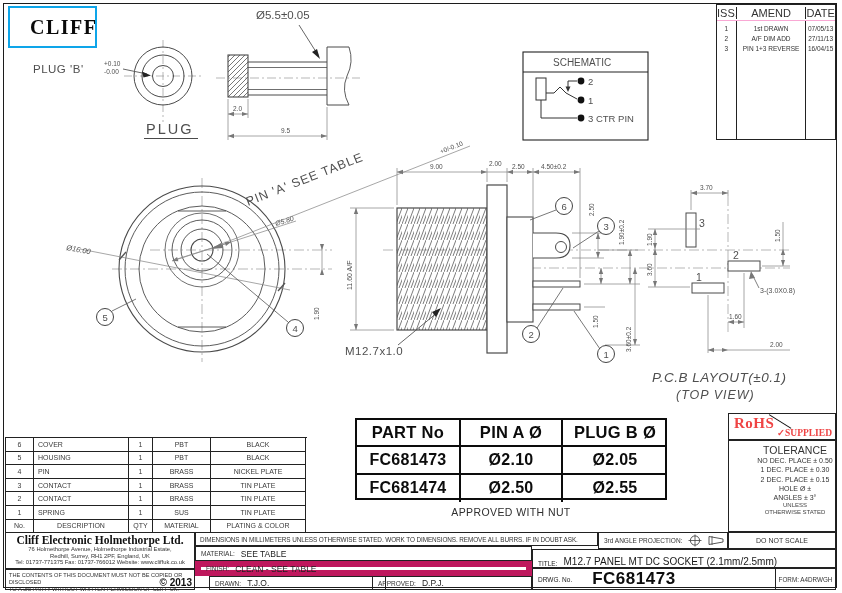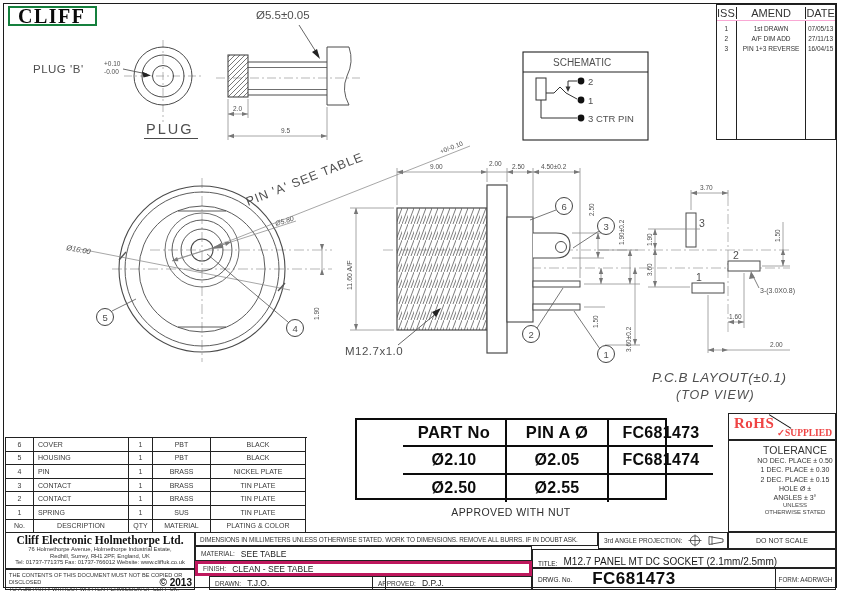--- a/index.html
+++ b/index.html
@@ -1,36 +1,36 @@
 <!DOCTYPE html>
 <html><head>
 <meta charset="utf-8">
 <style>
   html,body{margin:0;padding:0;background:#e8e8e8;}
   .page{position:relative;width:842px;height:593px;background:#ffffff;font-family:"Liberation Sans",sans-serif;overflow:hidden;}
   .page-border{position:absolute;left:3px;top:3px;width:834px;height:585px;border:1.6px solid #1c1c1c;box-sizing:border-box;}
   .abs{position:absolute;box-sizing:border-box;}
   .cad-svg{position:absolute;left:0;top:0;}
   svg text{font-family:"Liberation Sans",sans-serif;fill:#4f4f4f;}
-  .logo-box{left:8px;top:6px;width:89px;height:20px;border:2px solid #15803d;display:flex;align-items:center;padding-left:8px;}
+  .logo-box{left:8px;top:6px;width:89px;height:42px;border:2px solid #0ea5e9;display:flex;align-items:center;padding-left:20px;}
   .logo-box span{font-family:"Liberation Serif",serif;font-weight:bold;font-size:20px;letter-spacing:1.5px;color:#0a0a0a;}
   
   .rev{left:716px;top:4px;width:120px;height:136px;border:1px solid #222;font-size:6.5px;color:#333;}
   .rev .hd{display:flex;height:15px;border-bottom:1px solid #f9a8d4;align-items:center;text-align:center;font-size:11px;}
   .rev .bd{display:flex;height:119px;}
   .rev .c1{width:19px;border-right:1px solid #222;}
   .rev .c2{width:69px;border-right:1px solid #222;}
   .rev .c3{width:29px;}
   .rev .col{display:flex;flex-direction:column;align-items:center;padding-top:3px;line-height:10px;}
   
   .parts{left:5px;top:437px;width:302px;height:95.2px;display:grid;grid-template-columns:28px 95px 24px 58px 95px;grid-auto-rows:13.6px;font-size:7px;color:#3a3a3a;border-top:1px solid #222;border-left:1px solid #222;}
   .parts div{border-right:1px solid #222;border-bottom:1px solid #222;display:flex;align-items:center;justify-content:center;overflow:hidden;white-space:nowrap;}
   .parts div.lft{justify-content:flex-start;padding-left:4px;}
   
-  .pno{left:355px;top:418px;width:312px;height:82px;display:grid;grid-template-columns:104px 102px 104px;grid-auto-rows:27.3px;border:2px solid #0c0c0c;font-weight:bold;color:#0c0c0c;padding-left:46px;}
+  .pno{left:355px;top:418px;width:312px;height:82px;display:grid;grid-template-columns:104px 102px 104px;grid-auto-rows:27.3px;border:2px solid #0c0c0c;font-weight:bold;color:#0c0c0c;}
   .pno div{border-right:2px solid #0c0c0c;border-bottom:2px solid #0c0c0c;display:flex;align-items:center;justify-content:center;font-size:16.5px;letter-spacing:0.3px;}
   .pno div:nth-child(3n){border-right:none;}
   .pno div:nth-child(n+7){border-bottom:none;}
   .pno .val{font-size:16px;font-weight:bold;}
   .supplied{left:355px;top:506px;width:312px;text-align:center;font-size:10.5px;color:#2e2e2e;letter-spacing:0.4px;}
   
   .rohs{left:728px;top:413px;width:108px;height:27px;border:1px solid #222;color:#ef4444;font-family:"Liberation Serif",serif;}
   .rohs .r1{position:absolute;left:5px;top:1px;font-size:15px;font-weight:bold;letter-spacing:0.5px;}
   .rohs .r2{position:absolute;right:3px;bottom:1px;font-size:9.5px;font-weight:bold;}
   .rohs .swoosh{position:absolute;left:38px;top:7px;width:26px;height:1.4px;background:#111;transform:rotate(32deg);}
@@ -41,21 +41,21 @@
   .dns{left:728px;top:532px;width:108px;height:17px;border:1px solid #222;display:flex;align-items:center;justify-content:center;font-size:7px;color:#333;}
   
   .company{left:5px;top:532px;width:190px;height:37px;border:1px solid #222;text-align:center;color:#111;}
   .company .cn{font-family:"Liberation Serif",serif;font-weight:bold;font-size:11.5px;margin-top:1px;}
   .company .ca{font-size:5.8px;line-height:6.6px;color:#333;}
   .copyright{left:5px;top:569px;width:190px;height:21px;border:1px solid #222;color:#333;}
   .copyright .cl{position:absolute;left:3px;top:2px;font-size:5.6px;line-height:7px;}
   .copyright .cy{position:absolute;right:2px;bottom:1px;font-size:10px;font-weight:bold;color:#111;text-align:right;}
   .notestrip{left:195px;top:532px;width:403px;height:14px;border:1px solid #222;display:flex;align-items:center;padding-left:4px;font-size:6.4px;color:#333;letter-spacing:-0.1px;}
   .mrow{left:195px;top:546px;width:337px;height:15px;border:1px solid #222;display:flex;align-items:center;color:#333;}
-  .frow{left:195px;top:561px;width:337px;height:15px;border:3px solid #be185d;display:flex;align-items:center;color:#333;}
+  .frow{left:195px;top:561px;width:337px;height:15px;border:6px solid #be185d;display:flex;align-items:center;color:#333;}
   .drawn{left:209px;top:576px;width:177px;height:14px;border:1px solid #222;display:flex;align-items:center;color:#333;}
   .approved{left:372px;top:576px;width:160px;height:14px;border:1px solid #222;display:flex;align-items:center;color:#333;}
   .lbl{font-size:6.5px;margin:0 6px 0 5px;}
   .val8{font-size:8.5px;color:#222;}
   .proj{left:598px;top:532px;width:130px;height:17px;border:1px solid #222;display:flex;align-items:center;color:#333;}
   .titlerow{left:532px;top:549px;width:304px;height:19px;border:1px solid #222;display:flex;align-items:flex-end;color:#222;}
   .titlerow .tv{font-size:10px;color:#1a1a1a;}
   .drwgrow{left:532px;top:568px;width:304px;height:22px;border:1px solid #222;display:flex;align-items:center;color:#222;}
   .drwgrow .dn{font-size:17px;font-weight:bold;color:#0c0c0c;margin-left:14px;letter-spacing:0.5px;}
   .formcell{position:absolute;right:0;top:0;width:59px;height:100%;border-left:1px solid #222;display:flex;align-items:center;justify-content:center;font-size:6.3px;color:#333;}
@@ -361,20 +361,21 @@
     <div>No.</div>
       <div>DESCRIPTION</div>
       <div>QTY</div>
       <div>MATERIAL</div>
       <div>PLATING &amp; COLOR</div>
   </div>
 
   <div class="abs pno">
     <div>PART No</div>
     <div>PIN A Ø</div>
+    <div>PLUG B Ø</div>
     <div class="val">FC681473</div>
     <div class="val">Ø2.10</div>
     <div class="val">Ø2.05</div>
     <div class="val">FC681474</div>
     <div class="val">Ø2.50</div>
     <div class="val">Ø2.55</div>
   </div>
   <div class="abs supplied">APPROVED WITH NUT</div>
 
   <div class="abs rohs">

